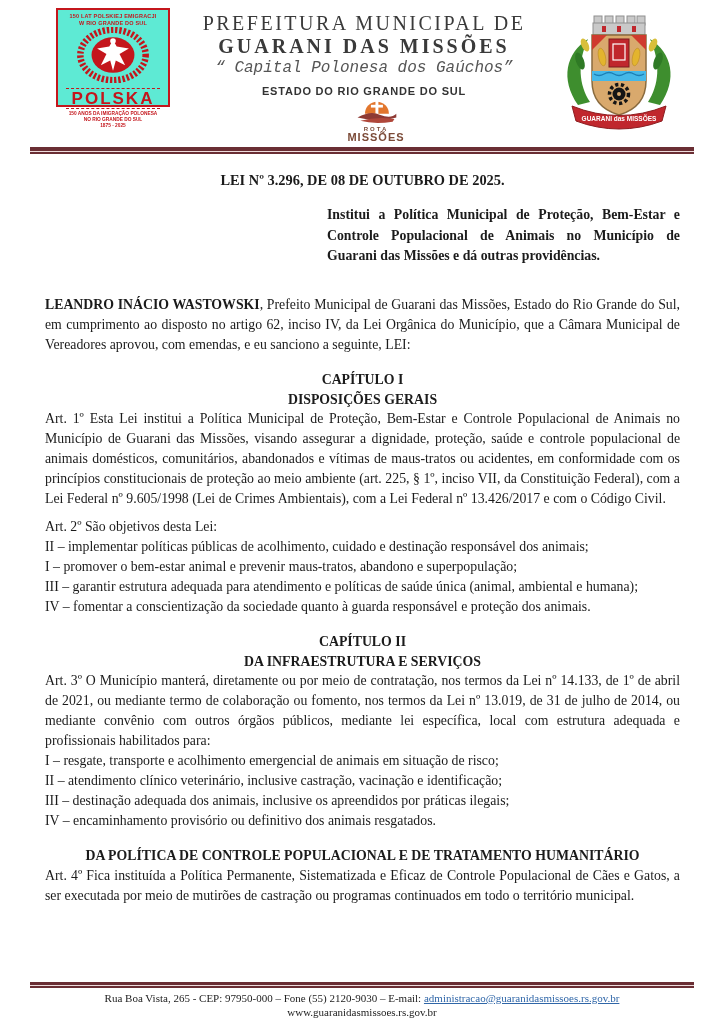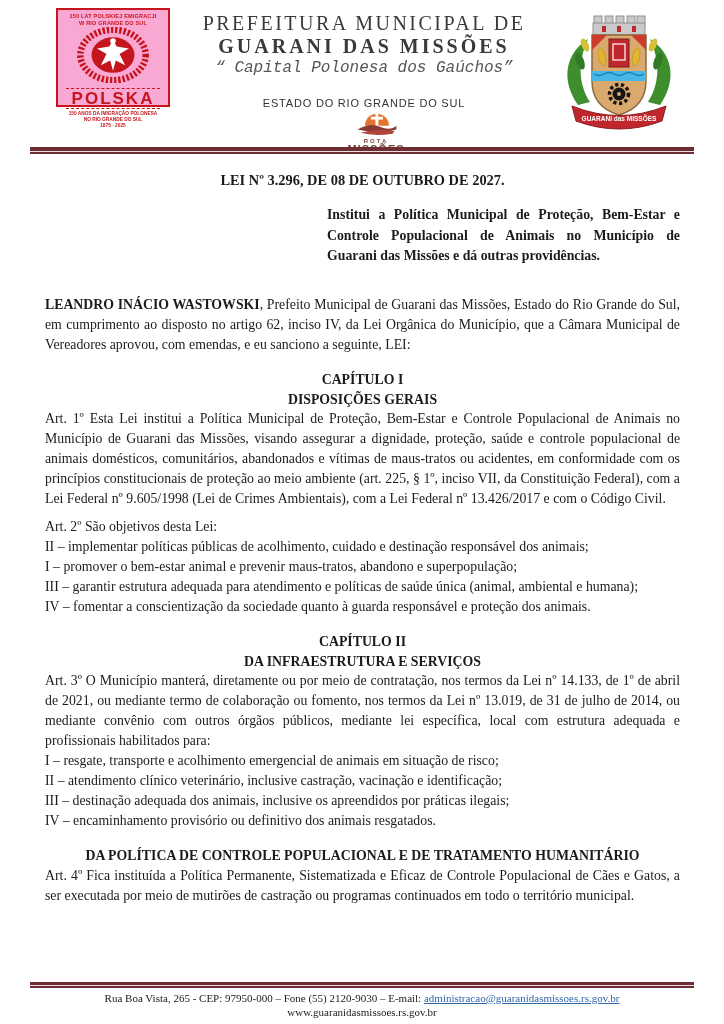--- a/index.html
+++ b/index.html
@@ -3,34 +3,34 @@
 <meta charset="utf-8">
 <style>
   html,body{margin:0;padding:0;background:#fff;}
   .page{position:relative;width:724px;height:1024px;background:#ffffff;overflow:hidden;
         font-family:"Liberation Serif",serif;color:#1b1b1b;}
 
   
   .letterhead{position:absolute;top:8px;left:56px;right:44px;height:140px;
               display:flex;justify-content:space-between;align-items:flex-start;}
 
-  .polska-badge{width:114px;height:99px;border:2px solid #c4161c;background:#f9a8d4;
+  .polska-badge{width:114px;height:99px;border:2px solid #c4161c;background:#5eead4;
                 text-align:center;color:#c4161c;padding:3px 2px;box-sizing:border-box;
                 font-family:"Liberation Sans",sans-serif;}
   .polska-top{font-size:5.5px;font-weight:bold;line-height:1.25;white-space:pre-line;letter-spacing:.2px;}
   .polska-title{font-size:17px;font-weight:800;letter-spacing:2px;color:#c4161c;line-height:1;
                 border-top:1px dashed #c4161c;border-bottom:1px dashed #c4161c;padding:1px 0;margin:1px 6px;}
   .polska-bottom{font-size:4.8px;font-weight:bold;line-height:1.3;white-space:pre-line;margin-top:2px;}
 
   .org-block{flex:1;text-align:center;padding-top:4px;}
   .org1{font-size:20px;font-weight:normal;letter-spacing:2.5px;color:#3a3a3a;line-height:1.15;}
   .org2{font-size:20px;font-weight:bold;letter-spacing:3px;color:#3a3a3a;line-height:1.15;}
   .slogan{font-size:16px;font-style:italic;color:#555;font-family:Liberation Mono, monospace;margin-top:1px;}
-  .state-line{font-size:11px;font-weight:normal;font-family:"Liberation Sans",sans-serif;
-              letter-spacing:.8px;color:#333;margin-top:20px;}
+  .state-line{font-size:11px;font-weight:bold;font-family:"Liberation Sans",sans-serif;
+              letter-spacing:.8px;color:#333;margin-top:8px;}
   .rota{margin-top:3px;display:inline-block;text-align:center;margin-left:24px;}
   .rota-word1{font-size:6px;font-weight:bold;letter-spacing:2px;color:#7b4a37;
               font-family:"Liberation Sans",sans-serif;margin-top:-2px;}
   .rota-word2{font-size:11px;font-weight:bold;letter-spacing:1px;color:#7b4a37;
               font-family:"Liberation Sans",sans-serif;line-height:1;}
 
   .crest{width:122px;height:132px;}
 
   
   .rule{position:absolute;left:30px;right:30px;height:7px;
@@ -132,21 +132,21 @@
       <circle cx="61" cy="85" r="2" fill="#d9a96d"></circle>
 
       <path d="M14 97 Q61 116 108 97 L104 112 Q61 128 18 112 Z" fill="#c0272d" stroke="#8c1d20"></path>
       <text x="61" y="112" font-size="6.5" font-weight="bold" fill="#ffffff" text-anchor="middle" font-family="Liberation Sans, sans-serif">GUARANI das MISSÕES</text>
     </svg>
   </div>
 
   <div class="rule rule-top"></div>
 
   <main>
-    <h1 class="law-title">LEI Nº 3.296, DE 08 DE OUTUBRO DE 2027.</h1>
+    <h1 class="law-title">LEI Nº 3.296, DE 08 DE OUTUBRO DE 2025.</h1>
 
     <p class="ementa">Institui a Política Municipal de Proteção, Bem-Estar e Controle Populacional de Animais no Município de Guarani das Missões e dá outras providências.</p>
 
     <p class="preamble"><b>LEANDRO INÁCIO WASTOWSKI</b><span>, Prefeito Municipal de Guarani das Missões, Estado do Rio Grande do Sul, em cumprimento ao disposto no artigo 62, inciso IV, da Lei Orgânica do Município, que a Câmara Municipal de Vereadores aprovou, com emendas, e eu sanciono a seguinte, LEI:</span></p>
 
     <section class="chapter">
       <div class="chap-head">CAPÍTULO I</div>
       <div class="chap-sub">DISPOSIÇÕES GERAIS</div>
       <p class="body-p">Art. 1º Esta Lei institui a Política Municipal de Proteção, Bem-Estar e Controle Populacional de Animais no Município de Guarani das Missões, visando assegurar a dignidade, proteção, saúde e controle populacional de animais domésticos, comunitários, abandonados e vítimas de maus-tratos ou acidentes, em conformidade com os princípios constitucionais de proteção ao meio ambiente (art. 225, § 1º, inciso VII, da Constituição Federal), com a Lei Federal nº 9.605/1998 (Lei de Crimes Ambientais), com a Lei Federal nº 13.426/2017 e com o Código Civil.</p>
       <p class="body-p caput">Art. 2º São objetivos desta Lei:</p>

